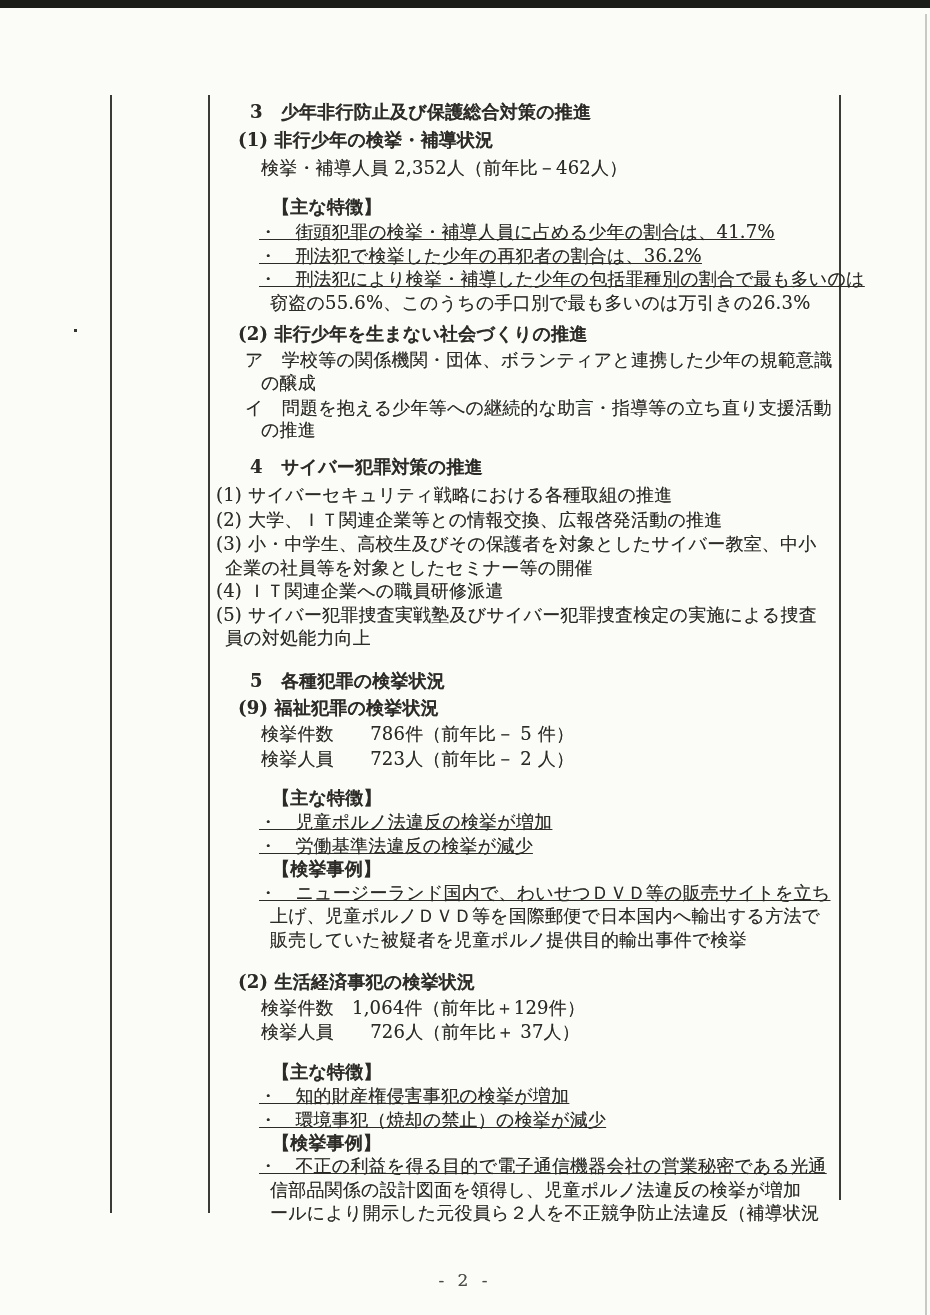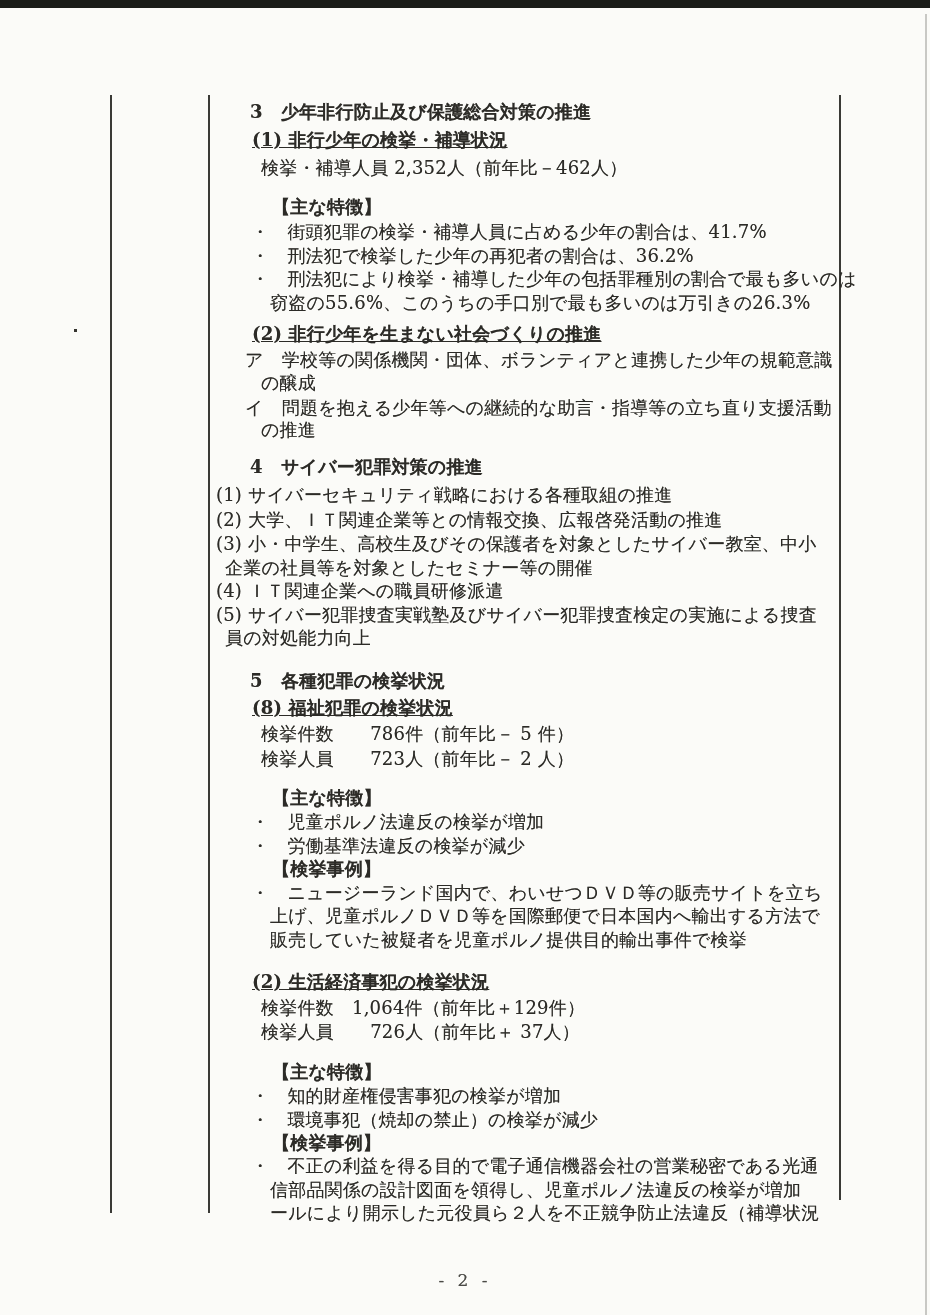--- a/index.html
+++ b/index.html
@@ -22,26 +22,26 @@
   .ln{
     position:absolute;
     white-space:nowrap;
     font-size:18px;
     line-height:24px;
     letter-spacing:0.2px;
     text-shadow:0 0 0.6px rgba(44,43,39,0.55);
   }
   .b{font-weight:bold;margin-left:36px;}
   .x-h1{left:214px;}
-  .x-h2{left:216px;text-decoration:underline;}
+  .x-h2{left:202px;}
   .x-li{left:216px;}
   .x-licont{left:225px;}
   .x-stat{left:261px;}
   .x-label{left:236px;}
-  .x-bullet{left:251px;}
+  .x-bullet{left:259px;text-decoration:underline;}
   .x-bcont{left:270px;}
   .x-item{left:245px;}
   .x-itemcont{left:261px;font-family:Liberation Mono, monospace;}
   .footer{
     position:absolute;left:50%;transform:translateX(-50%);
     top:1270px;font-size:17px;color:#4a4a46;letter-spacing:4px;
     text-shadow:0 0 0.6px rgba(74,74,70,0.5);
   }
 </style>
 </head>
@@ -74,21 +74,21 @@
   <div class="ln b x-h1" style="top:455px">4　サイバー犯罪対策の推進</div>
   <div class="ln x-li" style="top:483px">(1) サイバーセキュリティ戦略における各種取組の推進</div>
   <div class="ln x-li" style="top:508px">(2) 大学、ＩＴ関連企業等との情報交換、広報啓発活動の推進</div>
   <div class="ln x-li" style="top:532px">(3) 小・中学生、高校生及びその保護者を対象としたサイバー教室、中小</div>
   <div class="ln x-licont" style="top:556px">企業の社員等を対象としたセミナー等の開催</div>
   <div class="ln x-li" style="top:579px">(4) ＩＴ関連企業への職員研修派遣</div>
   <div class="ln x-li" style="top:603px">(5) サイバー犯罪捜査実戦塾及びサイバー犯罪捜査検定の実施による捜査</div>
   <div class="ln x-licont" style="top:626px">員の対処能力向上</div>
 
   <div class="ln b x-h1" style="top:669px">5　各種犯罪の検挙状況</div>
-  <div class="ln b x-h2" style="top:696px">(8) 福祉犯罪の検挙状況</div>
+  <div class="ln b x-h2" style="top:696px">(9) 福祉犯罪の検挙状況</div>
   <div class="ln x-stat" style="top:722px">検挙件数　　786件（前年比－ 5 件）</div>
   <div class="ln x-stat" style="top:747px">検挙人員　　723人（前年比－ 2 人）</div>
   <div class="ln b x-label" style="top:786px">【主な特徴】</div>
   <div class="ln x-bullet" style="top:810px">・　児童ポルノ法違反の検挙が増加</div>
   <div class="ln x-bullet" style="top:834px">・　労働基準法違反の検挙が減少</div>
   <div class="ln b x-label" style="top:857px">【検挙事例】</div>
   <div class="ln x-bullet" style="top:881px">・　ニュージーランド国内で、わいせつＤＶＤ等の販売サイトを立ち</div>
   <div class="ln x-bcont" style="top:904px">上げ、児童ポルノＤＶＤ等を国際郵便で日本国内へ輸出する方法で</div>
   <div class="ln x-bcont" style="top:928px">販売していた被疑者を児童ポルノ提供目的輸出事件で検挙</div>
   <div class="ln b x-h2" style="top:970px">(2) 生活経済事犯の検挙状況</div>

